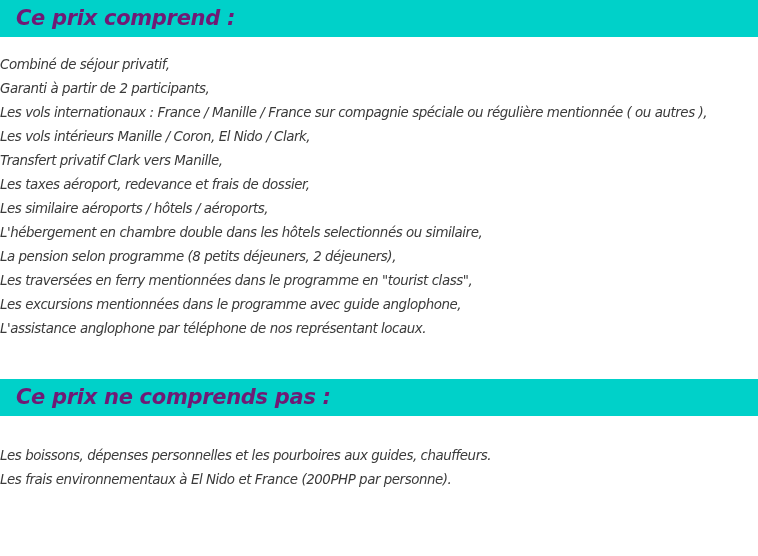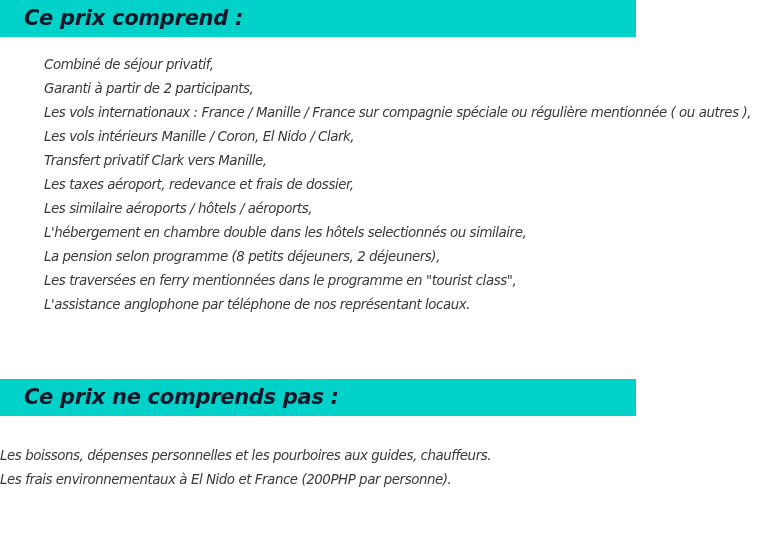--- a/index.html
+++ b/index.html
@@ -11,26 +11,26 @@
       overflow: hidden;
     }
     body {
       font-family: "DejaVu Sans", "Liberation Sans", sans-serif;
       color: #3a3a3a;
       position: relative;
     }
     .section-header {
       position: absolute;
       left: 0;
-      width: 636px;
+      width: 758px;
       height: 37px;
       background: #00d1c9;
-      color: #0f172a;
+      color: #701a75;
       box-sizing: border-box;
-      padding-left: 24px;
+      padding-left: 16px;
     }
     .section-header h2 {
       margin: 0;
       font-family: "DejaVu Sans", "Liberation Sans", sans-serif;
       font-style: italic;
       font-weight: bold;
       font-size: 21px;
       line-height: 37px;
       letter-spacing: -0.3px;
     }
@@ -46,41 +46,42 @@
     .item-list li {
       font-family: "DejaVu Sans", "Liberation Sans", sans-serif;
       font-style: italic;
       font-size: 13.4px;
       line-height: 24px;
       height: 24px;
       white-space: nowrap;
       letter-spacing: -0.45px;
       color: #3a3a3a;
     }
-    #list-included { top: 53px; padding-left: 44px; }
+    #list-included { top: 53px; }
     #list-excluded { top: 444px; }
   </style>
 </head>
 <body>
 
 <div class="section-header" id="header-included">
   <h2>Ce prix comprend :</h2>
 </div>
 
 <ul class="item-list" id="list-included">
   <li>Combiné de séjour privatif,</li>
   <li>Garanti à partir de 2 participants,</li>
   <li>Les vols internationaux : France / Manille / France sur compagnie spéciale ou régulière mentionnée ( ou autres ),</li>
   <li>Les vols intérieurs Manille / Coron, El Nido / Clark,</li>
   <li>Transfert privatif Clark vers Manille,</li>
   <li>Les taxes aéroport, redevance et frais de dossier,</li>
   <li>Les similaire aéroports / hôtels / aéroports,</li>
   <li>L'hébergement en chambre double dans les hôtels selectionnés ou similaire,</li>
   <li>La pension selon programme (8 petits déjeuners, 2 déjeuners),</li>
   <li>Les traversées en ferry mentionnées dans le programme en "tourist class",</li>
+  <li>Les excursions mentionnées dans le programme avec guide anglophone,</li>
   <li>L'assistance anglophone par téléphone de nos représentant locaux.</li>
 </ul>
 
 <div class="section-header" id="header-excluded">
   <h2>Ce prix ne comprends pas :</h2>
 </div>
 
 <ul class="item-list" id="list-excluded">
   <li>Les boissons, dépenses personnelles et les pourboires aux guides, chauffeurs.</li>
   <li>Les frais environnementaux à El Nido et France (200PHP par personne).</li>

